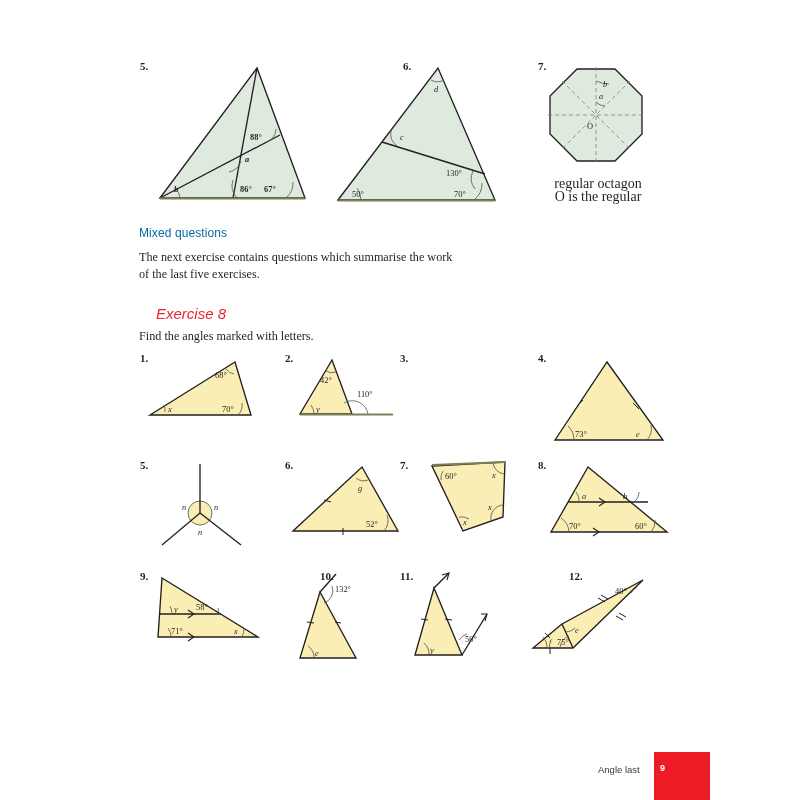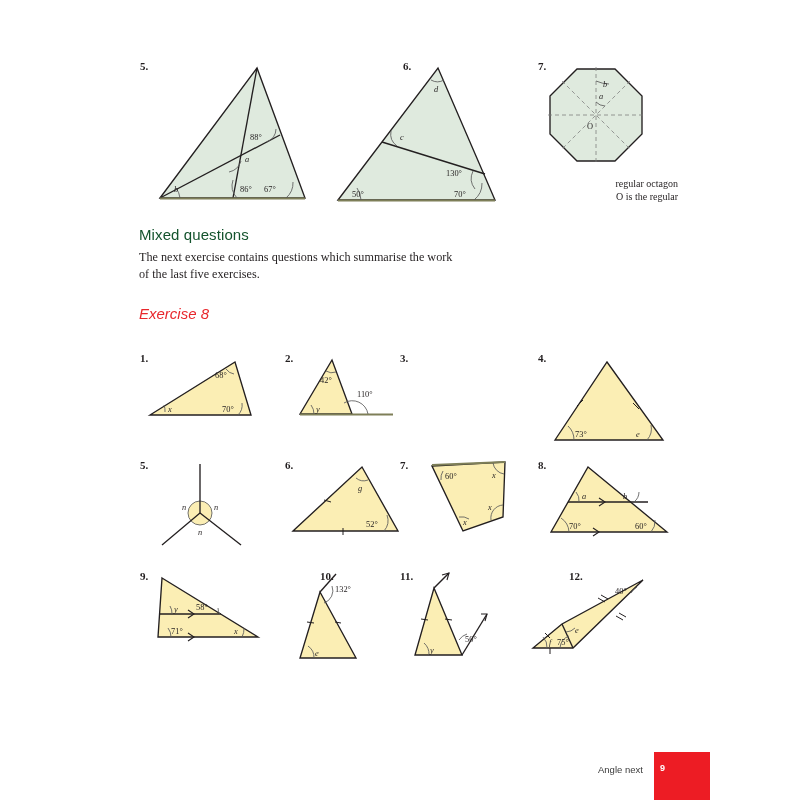--- a/index.html
+++ b/index.html
@@ -9,36 +9,36 @@
     color:#231f20;position:relative;overflow:hidden;
   }
   .page{position:absolute;inset:0;}
   .qnum{
     position:absolute;font-family:"Liberation Serif",serif;
     font-weight:bold;font-size:11px;color:#231f20;
   }
   .fig{position:absolute;}
   .fig svg{display:block;overflow:visible;}
   .heading-red{
-    position:absolute;color:#14532d;
+    position:absolute;color:#0369a1;
     font-family:"Liberation Sans",sans-serif;
-    font-size:15px;font-weight:400;letter-spacing:.1px;
+    font-size:12px;font-weight:400;letter-spacing:.1px;
   }
   .heading-ital{
     position:absolute;color:#e8272c;
     font-family:"Liberation Sans",sans-serif;
     font-size:15px;font-style:italic;font-weight:400;
   }
   .body-text{
     position:absolute;font-family:"Liberation Serif",serif;
     font-size:12.2px;line-height:16.5px;color:#231f20;
   }
   .caption{
     position:absolute;font-family:"Liberation Serif",serif;
-    font-size:10px;line-height:12.5px;color:#231f20;text-align:right;
+    font-size:14px;line-height:12.5px;color:#231f20;text-align:center;
   }
   .footer-label{
     position:absolute;font-family:"Liberation Sans",sans-serif;
     font-size:9.5px;color:#3a3a3a;
   }
   .footer-box{
     position:absolute;background:#ed1c24;
   }
   .footer-page{
     position:absolute;color:#ffffff;font-weight:bold;
@@ -55,21 +55,21 @@
   .lbl{font-family:"Liberation Serif",serif;font-size:8.4px;fill:#231f20;}
   .lbli{font-family:"Liberation Serif",serif;font-size:8.4px;fill:#231f20;font-style:italic;}
   .tick{stroke:#231f20;stroke-width:1;fill:none;}
 </style>
 </head>
 <body>
 
 <div class="page">
 
   <div class="qnum" style="left:140px;top:60px;">5.</div>
-  <div class="fig" style="left:145px;top:58px;">
+  <div class="fig" style="left:145px;top:58px;font-weight:bold;">
     <svg width="170" height="150" viewBox="0 0 170 150">
       <polygon class="sfill-g" points="15,140 112,10 160,140"></polygon>
       <polygon class="stroke" points="15,140 112,10 160,140"></polygon>
       <line class="stroke" x1="88" y1="140" x2="112" y2="10"></line>
       <line class="stroke" x1="15" y1="140" x2="135" y2="77"></line>
       <line class="base" x1="15" y1="140.5" x2="160" y2="140.5"></line>
       <path class="arc" d="M 122,84 A 14 14 0 0 0 131,71"></path>
       <text class="lbl" x="105" y="82">88°</text>
       <path class="arc" d="M 84,114 A 16 16 0 0 0 96,103"></path>
       <text class="lbli" x="100" y="104">a</text>
@@ -124,21 +124,22 @@
     <div>regular octagon</div>
     <div>O is the regular</div>
   </div>
 
   <div class="heading-red" style="left:139px;top:226px;">Mixed questions</div>
   <div class="body-text" style="left:139px;top:249px;width:420px;">
     <div>The next exercise contains questions which summarise the work</div>
     <div>of the last five exercises.</div>
   </div>
 
-  <div class="heading-ital" style="left:139px;top:305px;text-align:center;">Exercise 8</div>
+  <div class="heading-ital" style="left:156px;top:305px;text-align:center;">Exercise 8</div>
+  <div class="body-text" style="left:139px;top:328px;">Find the angles marked with letters.</div>
 
   <div class="qnum" style="left:140px;top:352px;">1.</div>
   <div class="fig" style="left:146px;top:352px;">
     <svg width="115" height="80" viewBox="0 0 115 80">
       <polygon class="sfill-y" points="4,63 89,10 105,63"></polygon>
       <polygon class="stroke" points="4,63 89,10 105,63"></polygon>
       <path class="arc" d="M 80,17 A 12 12 0 0 0 88,22"></path>
       <text class="lbl" x="69" y="26">68°</text>
       <path class="arc" d="M 19,60 A 16 16 0 0 0 18,53"></path>
       <text class="lbli" x="22" y="60">x</text>
@@ -320,17 +321,17 @@
       <text class="lbl" x="90" y="24">40°</text>
       <path class="arc" d="M 41,62 A 13 13 0 0 0 50,58"></path>
       <text class="lbli" x="50" y="63">e</text>
       <path class="arc" d="M 22,78 A 14 14 0 0 0 18,67"></path>
       <text class="lbli" x="24" y="75">f</text>
       <path class="arc" d="M 44,66 A 14 14 0 0 0 35,78"></path>
       <text class="lbl" x="32" y="75">75°</text>
     </svg>
   </div>
 
-  <div class="footer-label" style="left:598px;top:764px;">Angle next</div>
+  <div class="footer-label" style="left:598px;top:764px;">Angle last</div>
   <div class="footer-box" style="left:654px;top:752px;width:56px;height:48px;"></div>
   <div class="footer-page" style="left:660px;top:763px;">9</div>
 
 </div>
 
 </body></html>

